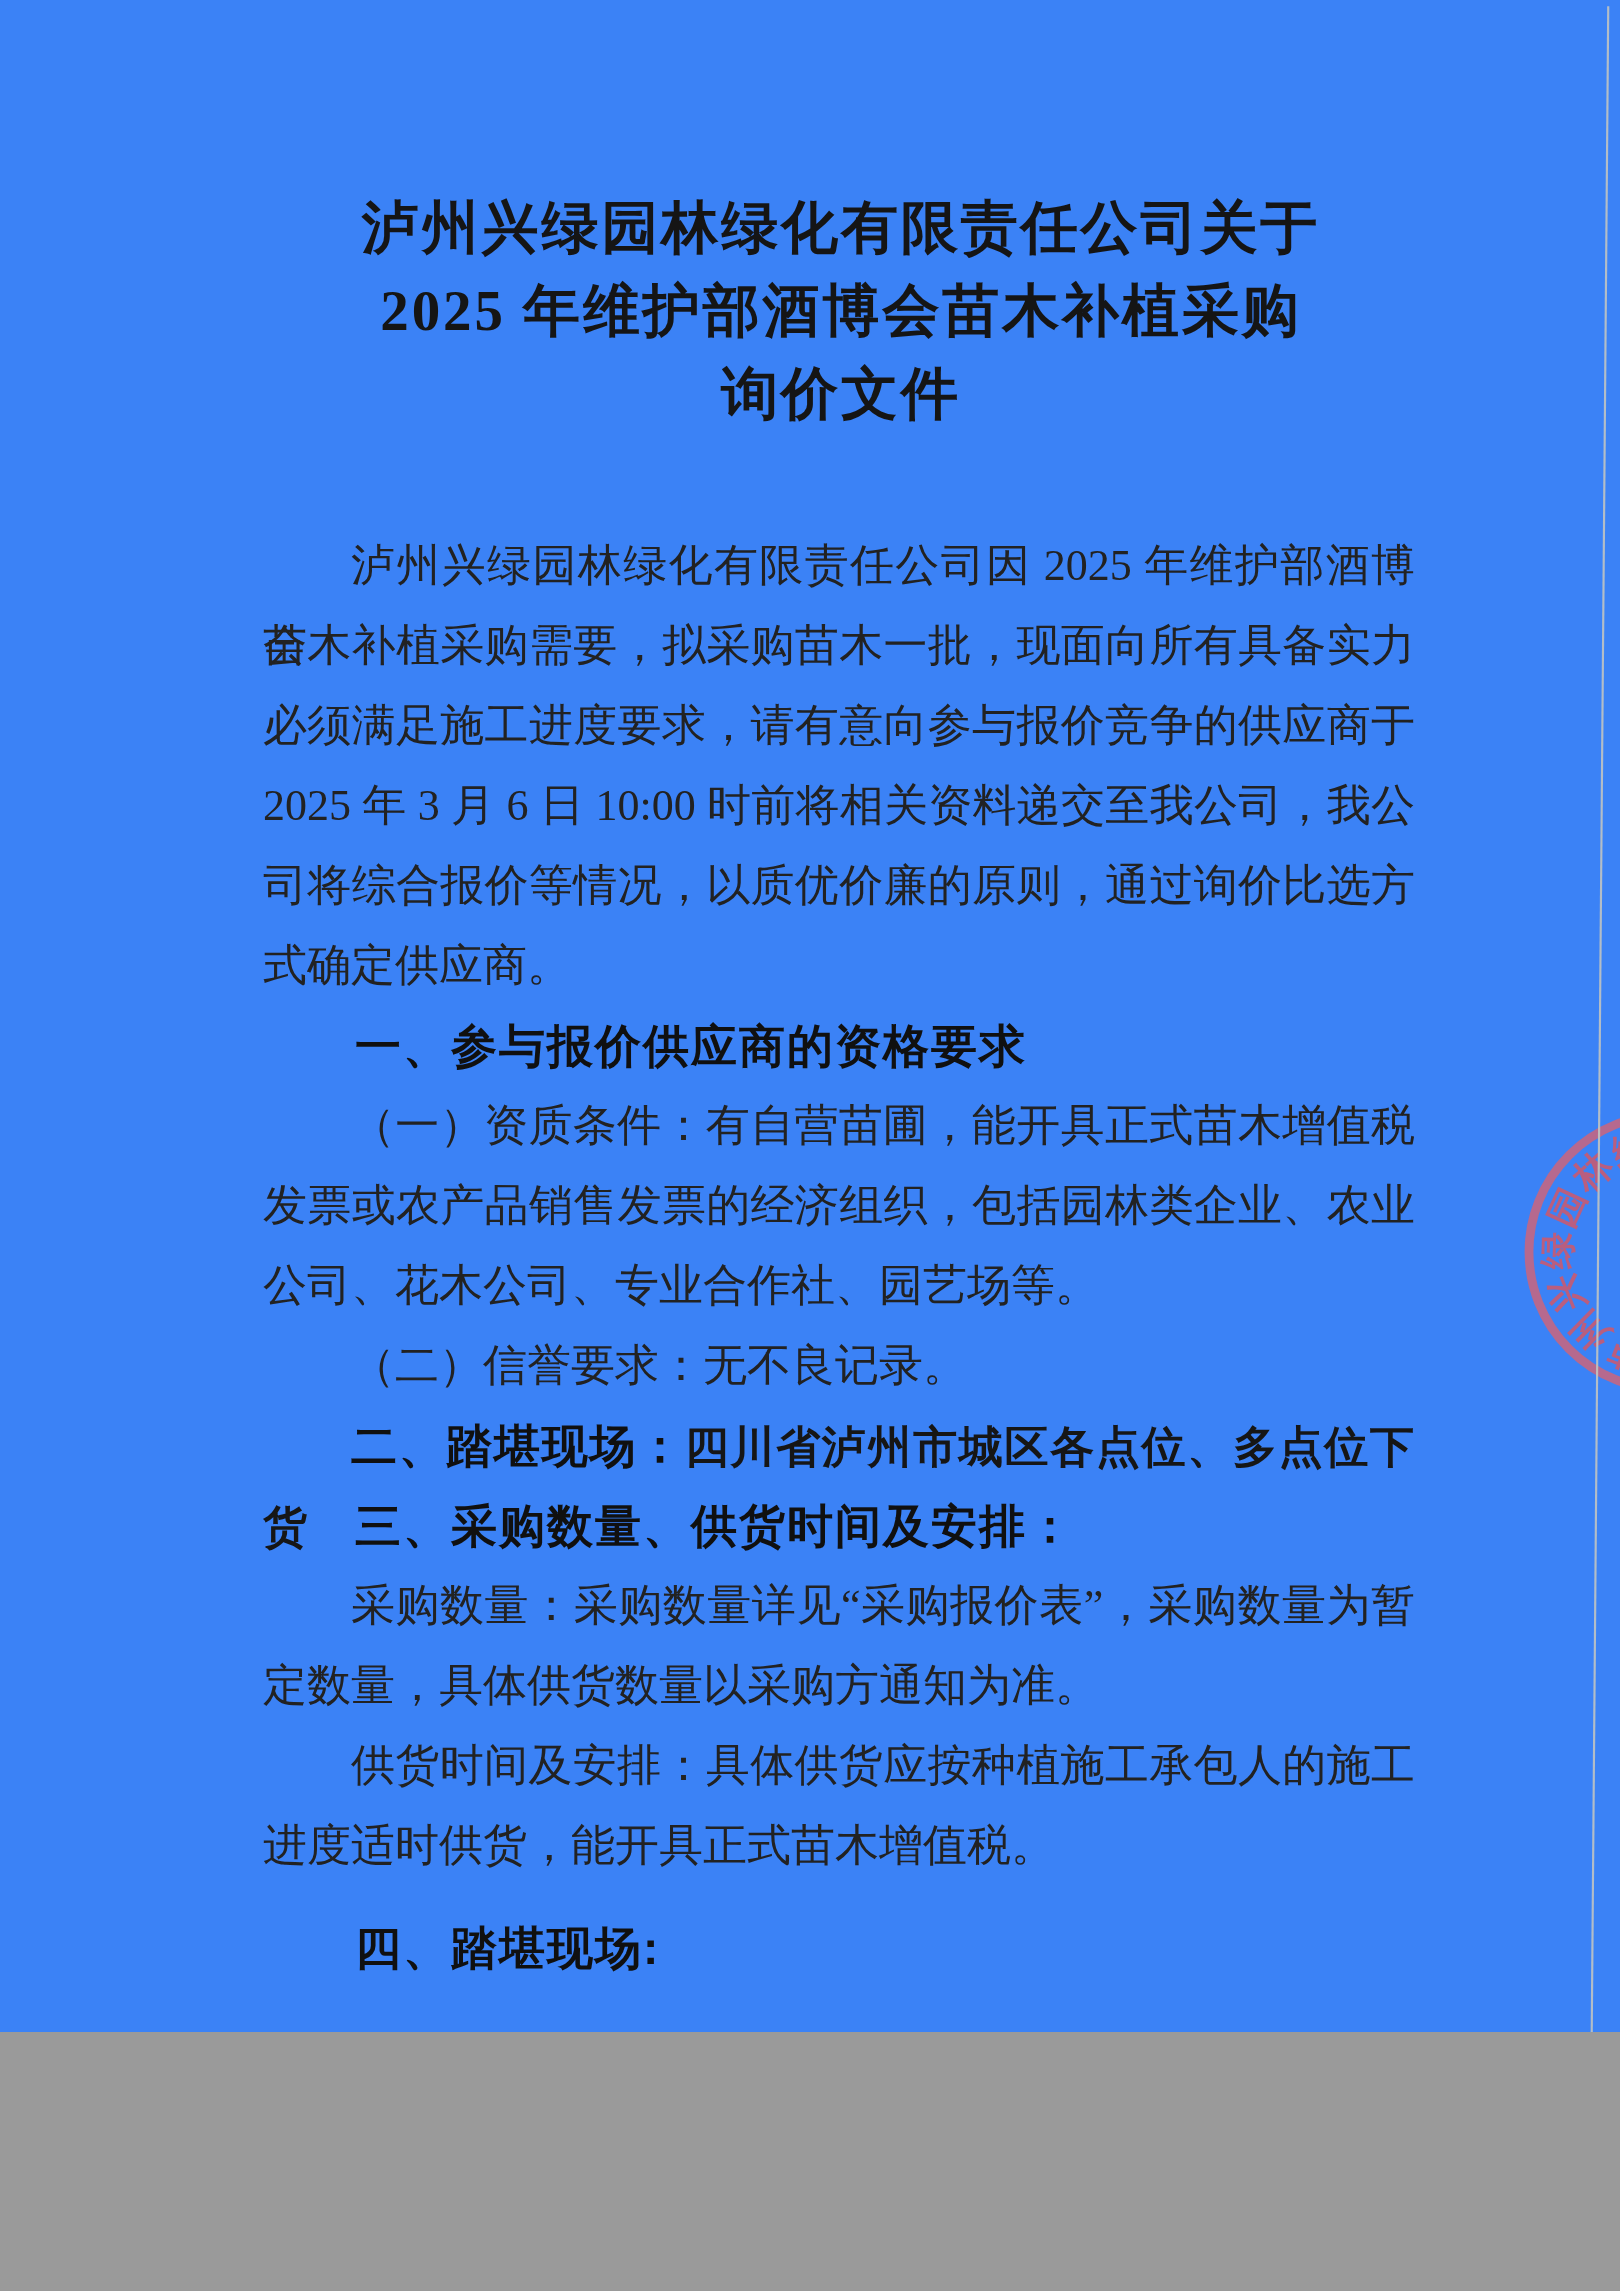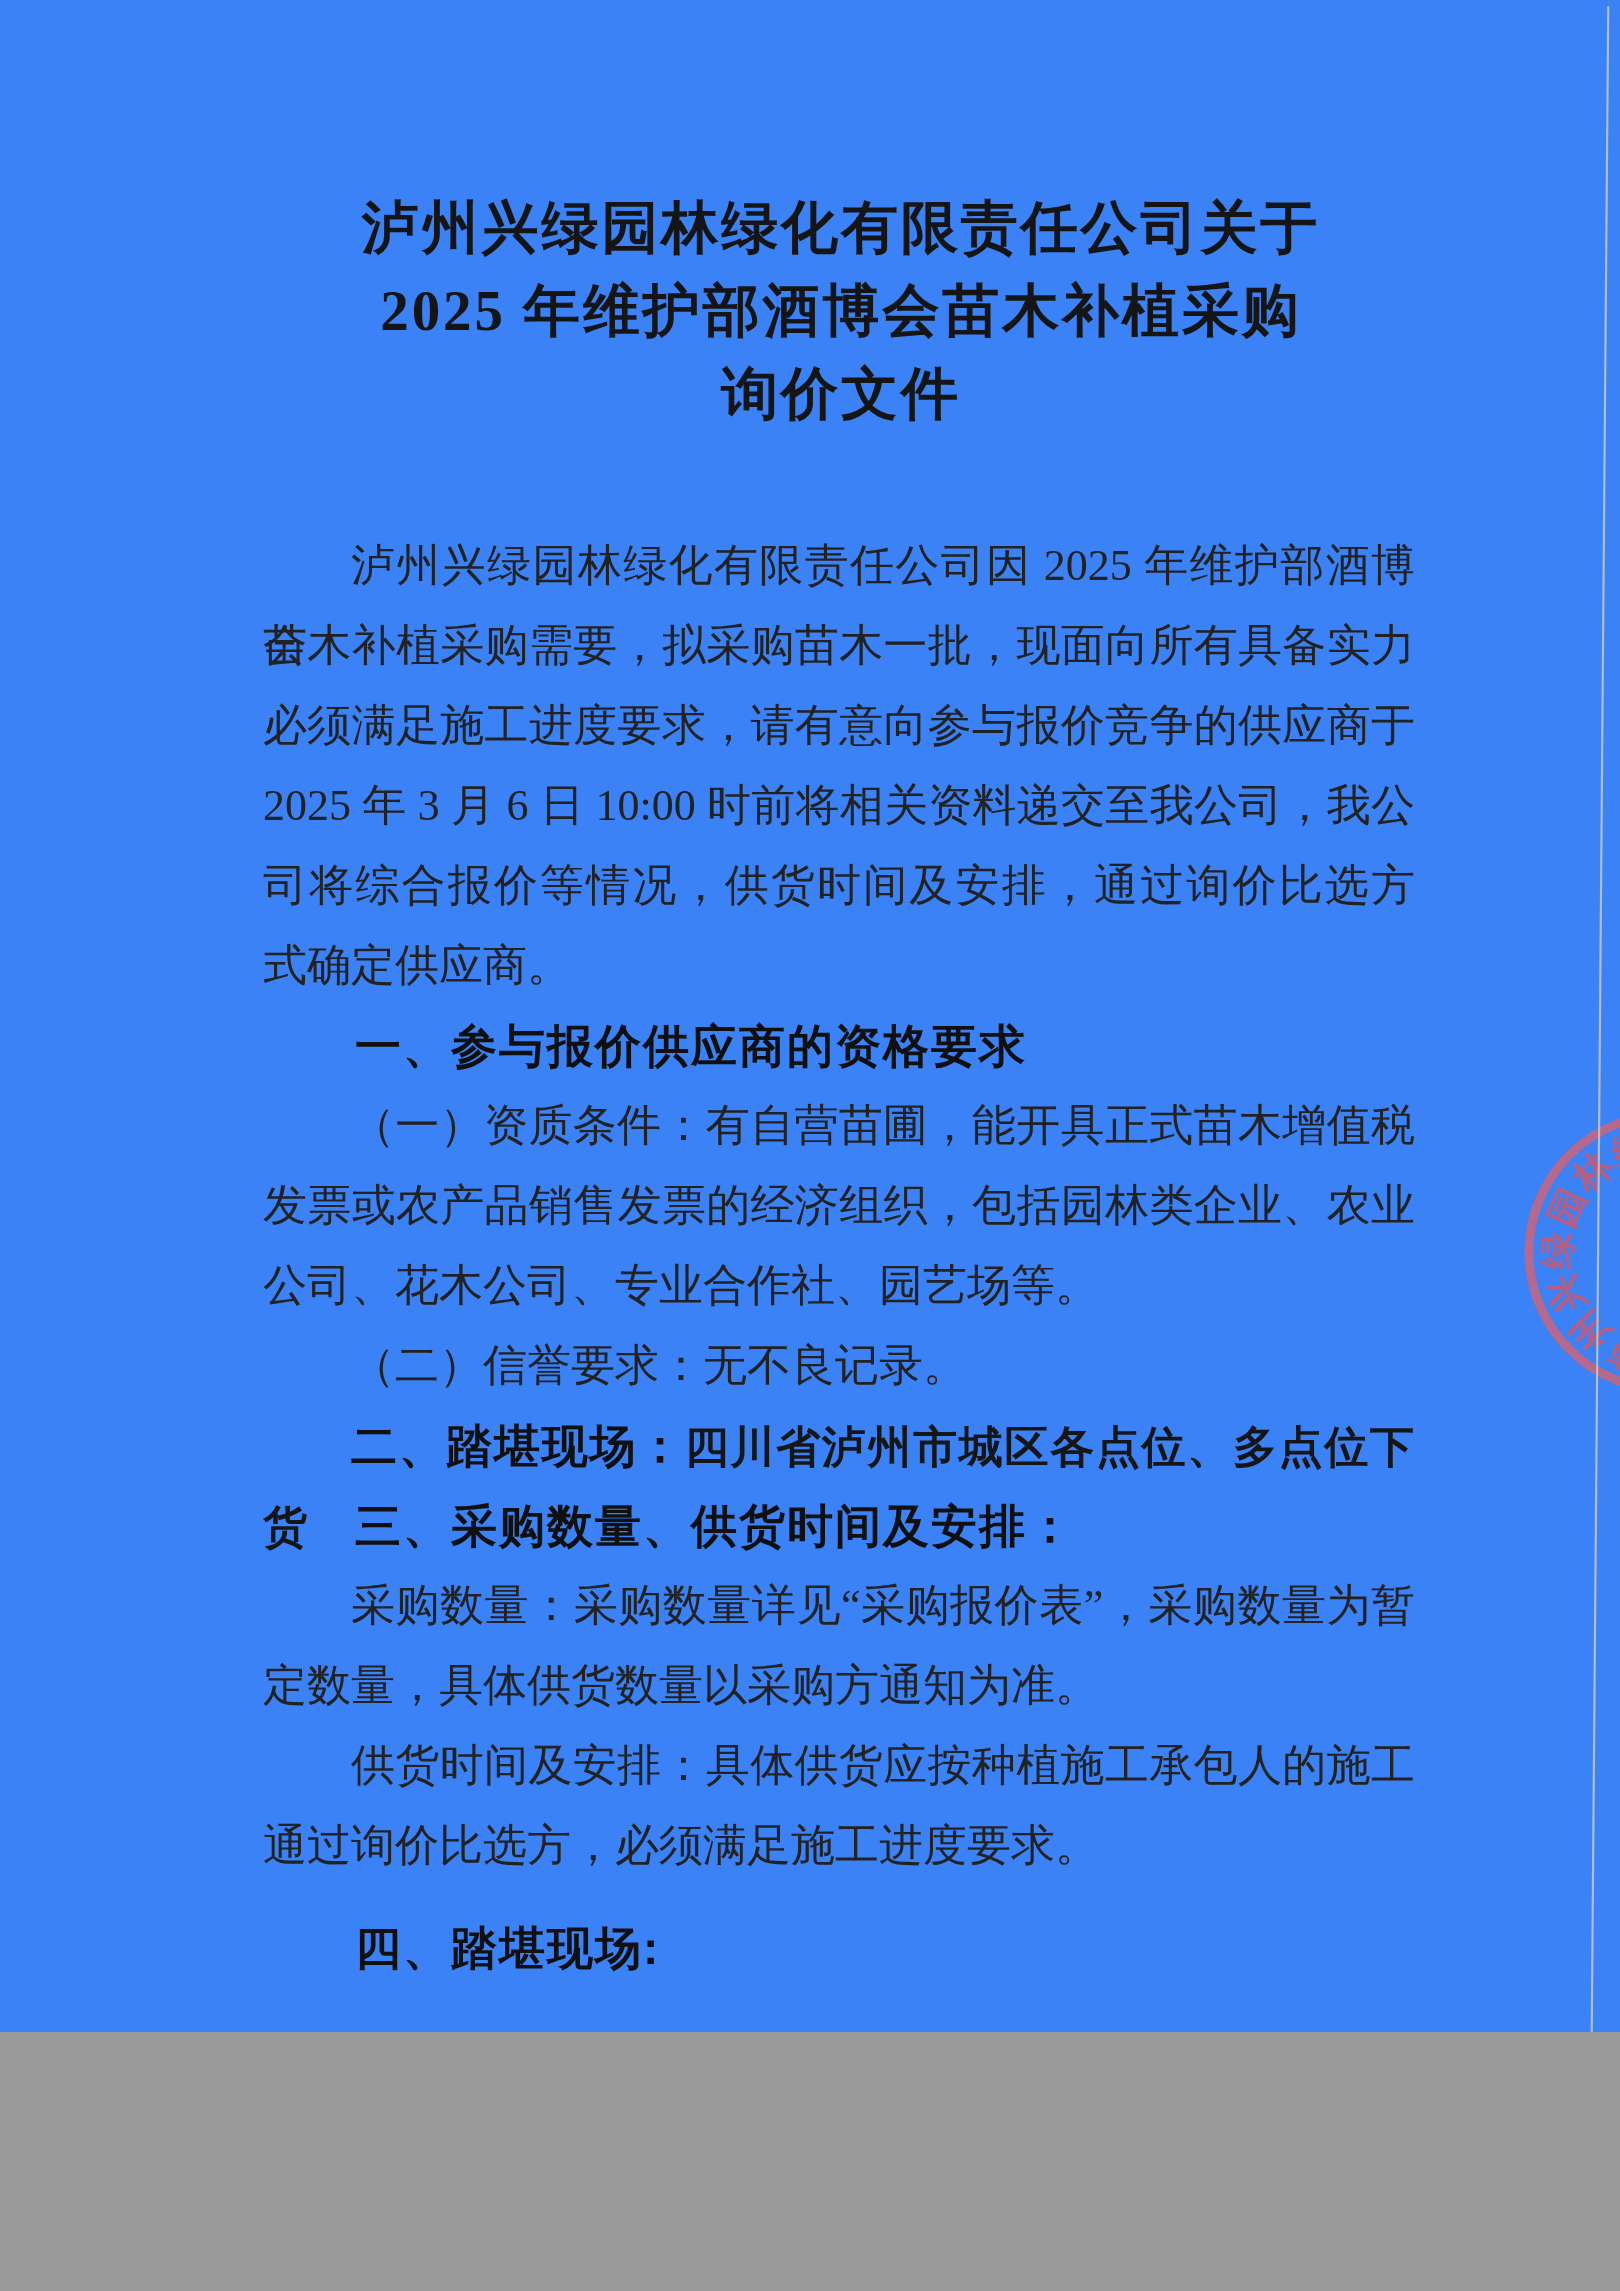--- a/index.html
+++ b/index.html
@@ -93,35 +93,35 @@
     <div class="title-line">泸州兴绿园林绿化有限责任公司关于</div>
     <div class="title-line">2025 年维护部酒博会苗木补植采购</div>
     <div class="title-line">询价文件</div>
   </div>
 
   <div class="body-block">
     <div class="doc-line just indent2">泸州兴绿园林绿化有限责任公司因 2025 年维护部酒博会</div>
     <div class="doc-line just">苗木补植采购需要，拟采购苗木一批，现面向所有具备实力</div>
     <div class="doc-line just">必须满足施工进度要求，请有意向参与报价竞争的供应商于</div>
     <div class="doc-line just">2025 年 3 月 6 日 10:00 时前将相关资料递交至我公司，我公</div>
-    <div class="doc-line just">司将综合报价等情况，供货时间及安排，通过询价比选方</div>
+    <div class="doc-line just">司将综合报价等情况，以质优价廉的原则，通过询价比选方</div>
     <div class="doc-line">式确定供应商。</div>
     <div class="doc-line heading indent2">一、参与报价供应商的资格要求</div>
     <div class="doc-line just indent2">（一）资质条件：有自营苗圃，能开具正式苗木增值税</div>
     <div class="doc-line just">发票或农产品销售发票的经济组织，包括园林类企业、农业</div>
     <div class="doc-line">公司、花木公司、专业合作社、园艺场等。</div>
     <div class="doc-line indent2">（二）信誉要求：无不良记录。</div>
     <div class="doc-line just indent2">
       <span class="heading-inline">二、踏堪现场：</span><span class="bold-serif">四川省泸州市城区各点位、多点位下货</span>
     </div>
     <div class="doc-line heading indent2">三、采购数量、供货时间及安排：</div>
     <div class="doc-line just indent2">采购数量：采购数量详见“采购报价表”，采购数量为暂</div>
     <div class="doc-line">定数量，具体供货数量以采购方通知为准。</div>
     <div class="doc-line just indent2">供货时间及安排：具体供货应按种植施工承包人的施工</div>
-    <div class="doc-line">通过询价比选方，必须满足施工进度要求。</div>
+    <div class="doc-line">进度适时供货，能开具正式苗木增值税。</div>
     <div class="doc-line heading indent2 gap-before">四、踏堪现场:</div>
   </div>
 
   <svg class="stamp-svg" width="392" height="392" viewBox="0 0 400 400">
     <defs>
       <path id="sealArc" d="M 240 295 A 98 98 0 0 1 240 99" fill="none"></path>
     </defs>
     <circle cx="240" cy="197" r="140" fill="none" stroke="#e0606b" stroke-width="9" opacity="0.85"></circle>
     <text font-size="38" font-weight="700" fill="#db5560" opacity="0.9" letter-spacing="2" font-family="Liberation Serif, DejaVu Serif, serif">
       <textPath href="#sealArc" startOffset="16">泸州兴绿园林绿化有</textPath>

